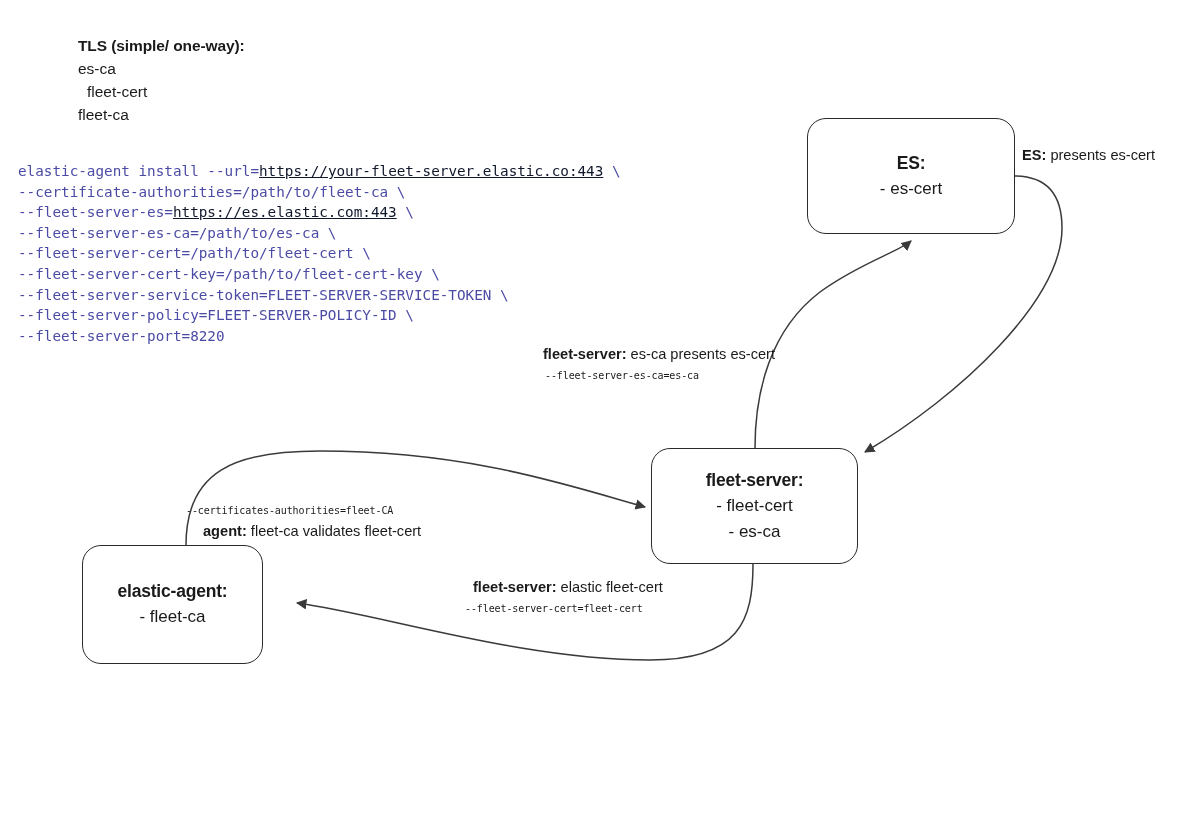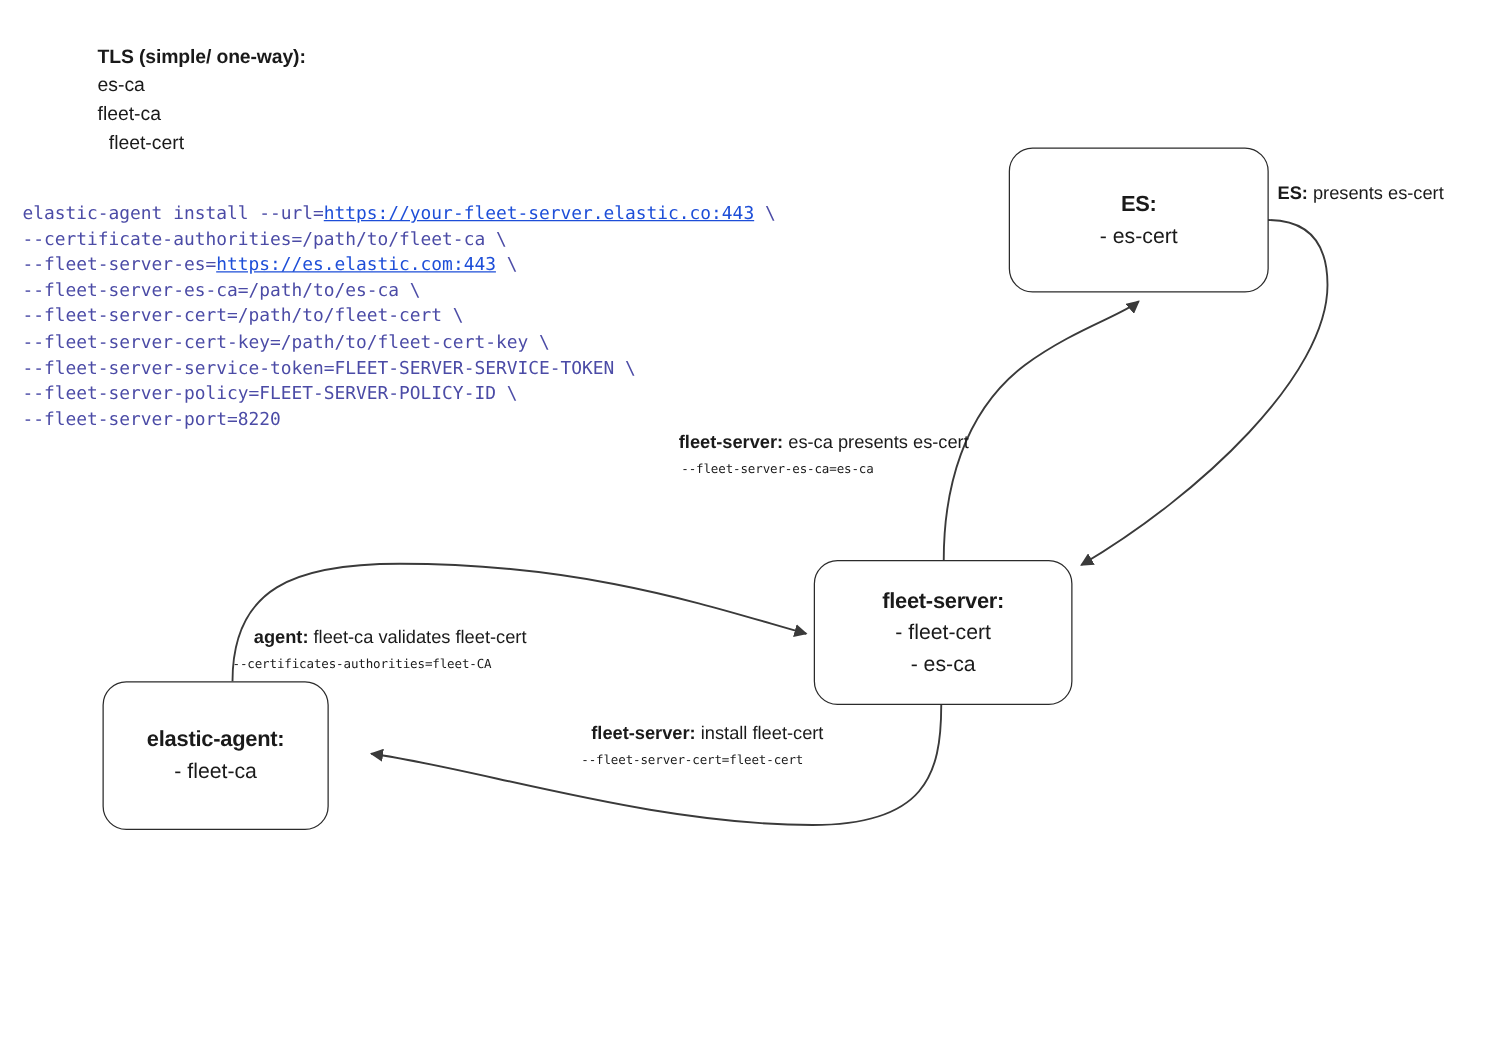--- a/index.html
+++ b/index.html
@@ -46,21 +46,21 @@
     width: 720px;
     font-family: "DejaVu Sans Mono", "Liberation Mono", monospace;
     font-size: 14.3px;
     line-height: 20.6px;
     color: #4b4ba6;
     white-space: pre;
     letter-spacing: 0px;
   }
   #command-block .cmd-line { display: block; }
   #command-block .cmd-link {
-    color: #1d4ed8;
+    color: #0f172a;
     text-decoration: underline;
   }
 
   
   #connector-layer {
     position: absolute;
     left: 0;
     top: 0;
     width: 1189px;
     height: 840px;
@@ -122,22 +122,22 @@
   #label-fs-validates  .lbl-row.mono-row { padding-left: 2px; }
   #label-agent-validates .lbl-row.mono-row { margin-left: -17px; }
   #label-fs-presents   .lbl-row.mono-row { margin-left: -8px; }
 </style>
 </head>
 <body>
 
 <div class="abs" id="legend-block">
   <div class="legend-title">TLS (simple/ one-way):</div>
   <div class="legend-line">es-ca</div>
+  <div class="legend-line indent">fleet-cert</div>
   <div class="legend-line">fleet-ca</div>
-  <div class="legend-line indent">fleet-cert</div>
 </div>
 
 <div class="abs" id="command-block" style="color: rgb(75, 75, 166);"><span class="cmd-line"><span>elastic-agent install --url=</span><span class="cmd-link">https://your-fleet-server.elastic.co:443</span><span> \</span></span><span class="cmd-line"><span>--certificate-authorities=/path/to/fleet-ca \</span></span><span class="cmd-line"><span>--fleet-server-es=</span><span class="cmd-link">https://es.elastic.com:443</span><span> \</span></span><span class="cmd-line"><span>--fleet-server-es-ca=/path/to/es-ca \</span></span><span class="cmd-line"><span>--fleet-server-cert=/path/to/fleet-cert \</span></span><span class="cmd-line"><span>--fleet-server-cert-key=/path/to/fleet-cert-key \</span></span><span class="cmd-line"><span>--fleet-server-service-token=FLEET-SERVER-SERVICE-TOKEN \</span></span><span class="cmd-line"><span>--fleet-server-policy=FLEET-SERVER-POLICY-ID \</span></span><span class="cmd-line"><span>--fleet-server-port=8220</span></span></div>
 
 <svg id="connector-layer" viewBox="0 0 1189 840" xmlns="http://www.w3.org/2000/svg">
   <defs>
     <marker id="arrow-head" viewBox="0 0 10 10" refX="9" refY="5" markerWidth="7" markerHeight="7" orient="auto-start-reverse">
       <path d="M 0 0 L 10 5 L 0 10 z" fill="#3a3a3a"></path>
     </marker>
   </defs>
@@ -174,24 +174,24 @@
 </div>
 
 <div class="edge-label" id="label-fs-validates">
   <span class="lbl-row">
     <span class="lbl-strong">fleet-server:</span><span> es-ca presents es-cert</span>
   </span>
   <span class="lbl-row mono-row lbl-mono">--fleet-server-es-ca=es-ca</span>
 </div>
 
 <div class="edge-label" id="label-agent-validates">
+  <span class="lbl-row mono-row lbl-mono">--certificates-authorities=fleet-CA</span>
   <span class="lbl-row">
     <span class="lbl-strong">agent:</span><span> fleet-ca validates fleet-cert</span>
   </span>
-  <span class="lbl-row mono-row lbl-mono">--certificates-authorities=fleet-CA</span>
 </div>
 
 <div class="edge-label" id="label-fs-presents">
   <span class="lbl-row">
-    <span class="lbl-strong">fleet-server:</span><span> install fleet-cert</span>
+    <span class="lbl-strong">fleet-server:</span><span> elastic fleet-cert</span>
   </span>
   <span class="lbl-row mono-row lbl-mono">--fleet-server-cert=fleet-cert</span>
 </div>
 
 </body></html>

